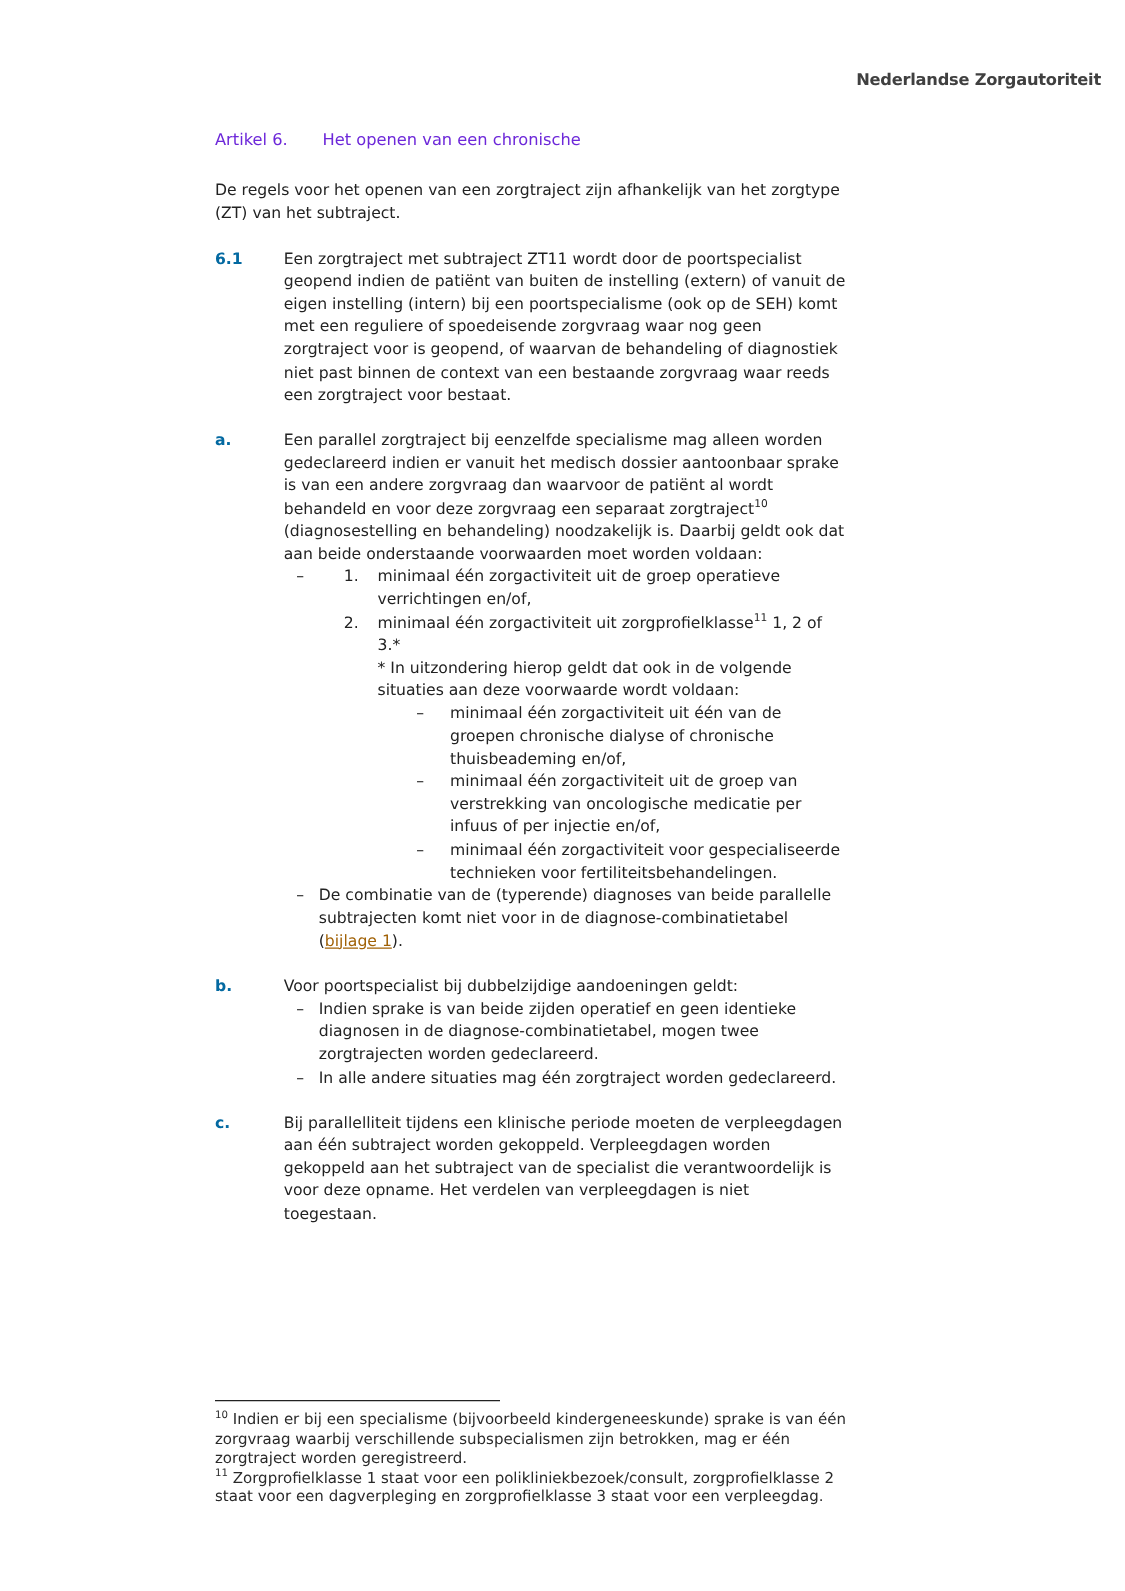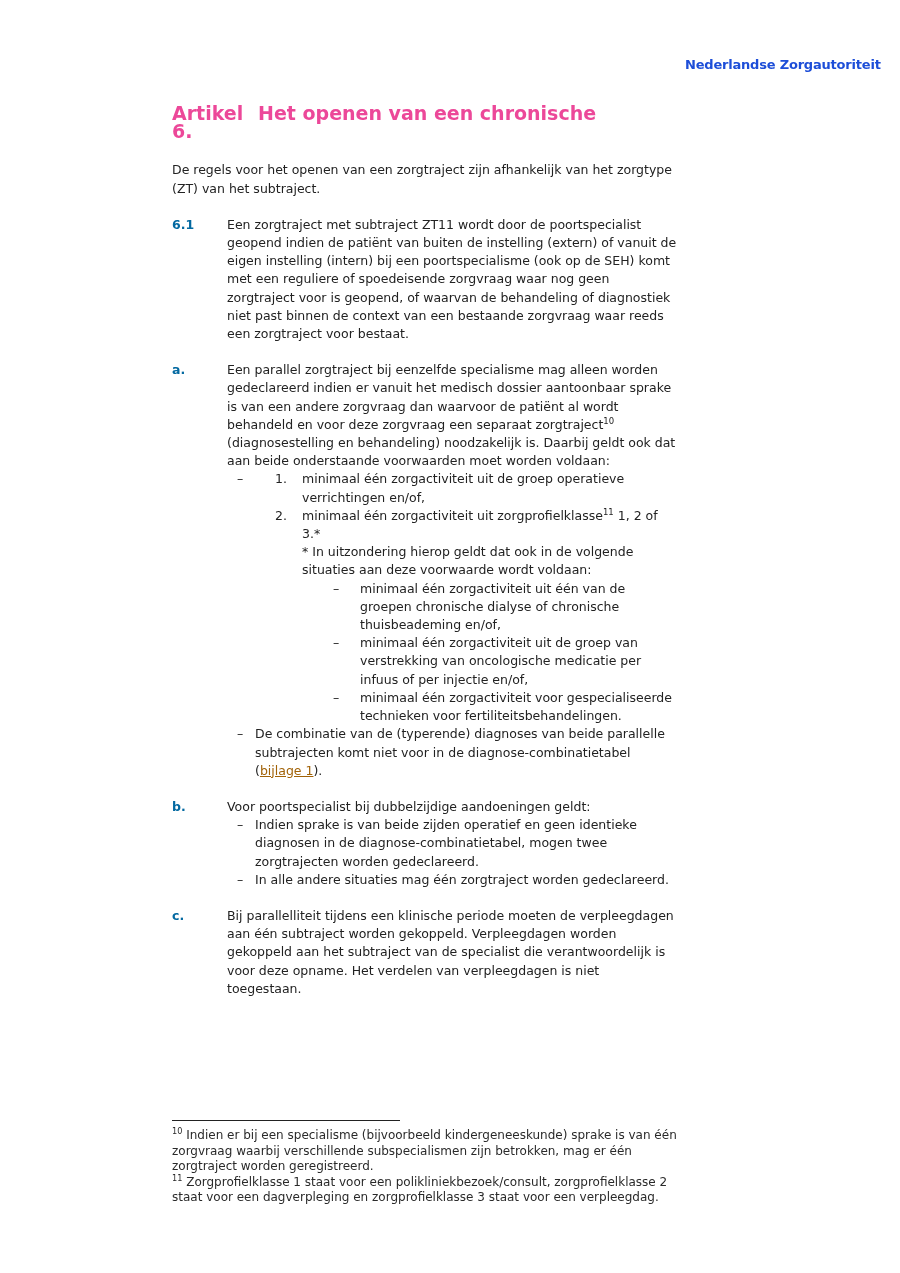--- a/index.html
+++ b/index.html
@@ -2,31 +2,31 @@
 <html><head>
 <meta charset="utf-8">
 <style>
   html,body { margin:0; padding:0; background:#ffffff; }
   .page {
     position:relative; width:900px; height:1273px; background:#ffffff;
     font-family:"DejaVu Sans", sans-serif; color:#222222; overflow:hidden;
   }
   .brand {
     position:absolute; left:685px; top:57px;
-    font-size:13px; font-weight:bold; color:#1d4ed8; letter-spacing:-0.2px;
+    font-size:13px; font-weight:bold; color:#404040; letter-spacing:-0.2px;
     white-space:nowrap;
   }
   .meta { position:absolute; left:686px; top:111px; width:170px; }
   .meta-label { font-size:10px; font-weight:bold; color:#222; line-height:13px; }
   .meta-value { font-size:12px; color:#333; line-height:15px; margin-bottom:11px; }
   .main {
     position:absolute; left:172px; top:104px; width:505px;
     font-size:12.5px; line-height:18.2px; color:#222222;
   }
-  .heading { font-size:19px; font-weight:bold; line-height:18.2px; color:#ec4899; display:flex; }
+  .heading { font-size:13px; font-weight:normal; line-height:18.2px; color:#6d28d9; display:flex; }
   .heading-num { width:86px; flex:0 0 86px; }
   p { margin:0; }
   .intro { margin-top:21px; }
   .block { display:grid; grid-template-columns:55px 1fr; margin-top:18px; }
   .block-label { font-weight:bold; color:#0369a1; }
   .dash-item { display:grid; grid-template-columns:18px 1fr; padding-left:10px; }
   .num-list { padding-left:20px; }
   .num-item { display:grid; grid-template-columns:27px 1fr; }
   .sub-list { padding-left:31px; }
   .sub-item { display:grid; grid-template-columns:27px 1fr; }

